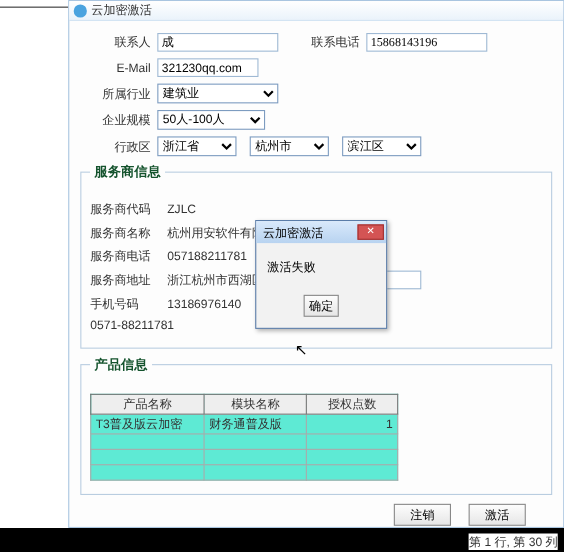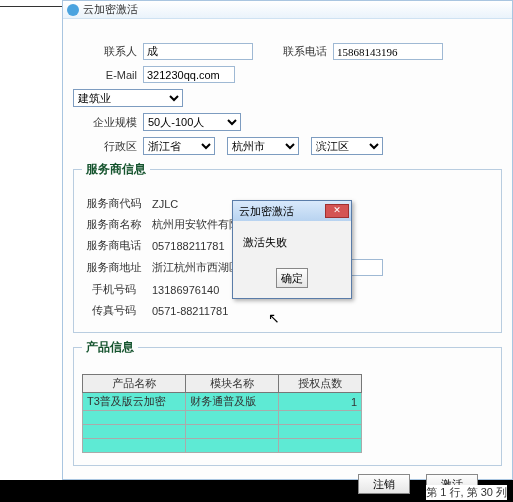--- a/index.html
+++ b/index.html
@@ -1,30 +1,30 @@
 <!DOCTYPE html>
 <html><head>
 <meta charset="utf-8">
 <style>
 *{box-sizing:border-box;margin:0;padding:0;font-family:"Microsoft YaHei","SimSun",sans-serif}
 body{background:#000;width:513px;height:502px;overflow:hidden;position:relative}
 .whitebg{background:#fff;position:absolute;left:0;top:0;width:513px;height:480px}
 .innerbox{position:absolute;left:62px;top:0;width:451px;height:480px;border:1px solid #a9c5e0;background:#fdfdfd}
 .winbar{height:18px;background:linear-gradient(#fff,#eaf3fb);border-bottom:1px solid #cfe2f2;display:flex;align-items:center;padding-left:4px;font-size:11px;color:#333}
 .winbar .ico{width:12px;height:12px;border-radius:50%;background:#4aa3df;margin-right:4px;display:inline-block}
-.form{padding:24px 10px 0 10px;font-size:11px;color:#333}
+.form{padding:11px 10px 0 10px;font-size:11px;color:#333}
 .row{display:flex;align-items:center;margin-bottom:6px}
 .lbl{width:70px;text-align:right;padding-right:6px;white-space:nowrap}
 .inp{border:1px solid #9fb9d4;height:17px;padding:0 3px;font-size:11px;background:#fff}
 .sel{border:1px solid #7d9cc0;height:18px;font-size:11px;background:#fff}
 .lbl2{padding:0 6px 0 30px;white-space:nowrap}
 fieldset{border:1px solid #b9cde0;margin:6px 0 0 0;padding:18px 8px 8px 8px;position:relative}
 legend{font-size:12px;font-weight:bold;color:#14532d;padding:0 4px}
 .frow{display:flex;align-items:center;margin-bottom:6px}
-.flbl{width:70px;text-align:center;padding-right:6px}
+.flbl{width:70px;text-align:left;padding-right:6px}
 .fval{font-size:11px}
 .btn{border:1px solid #888;background:linear-gradient(#fdfdfd,#e6e6e6);font-size:11px;height:20px;padding:0 14px;cursor:pointer}
 .btnrow{display:flex;justify-content:flex-end;gap:16px;padding:8px 24px 0 0}
 .table{border:1px solid #777;width:280px;font-size:11px;border-collapse:collapse;background:#5eead4}
 .table th{border:1px solid #777;background:#eee;padding:1px 4px;font-weight:normal;text-align:center}
 .table td{border:1px solid #aaa;padding:1px 4px;height:14px}
 .status{position:absolute;right:6px;bottom:2px;font-size:11px;color:#333;background:#fff}
 .dialog{position:absolute;left:232px;top:200px;width:120px;border:1px solid #5a7ca8;background:#f2f2f2;box-shadow:2px 2px 4px rgba(0,0,0,.3);z-index:10}
 .dlgbar{height:20px;background:linear-gradient(#d9e9fb,#b8d3f0);display:flex;align-items:center;justify-content:space-between;padding:0 2px 0 6px;font-size:11px}
 .dlgclose{width:24px;height:14px;background:#d45454;border:1px solid #a03030;color:#fff;font-size:9px;text-align:center;line-height:11px;cursor:pointer}
@@ -49,20 +49,21 @@
         <span class="lbl">联系人</span>
         <input class="inp" style="width: 110px;" value="成">
         <span class="lbl2">联系电话</span>
         <input class="inp" style="width: 110px; font-family: Liberation Serif, serif;" value="15868143196">
       </div>
       <div class="row">
         <span class="lbl">E-Mail</span>
         <input class="inp" style="width: 92px;" value="321230qq.com">
       </div>
       <div class="row">
+        <span class="lbl">所属行业</span>
         <select class="sel" style="width:110px"><option>建筑业</option></select>
       </div>
       <div class="row">
         <span class="lbl">企业规模</span>
         <select class="sel" style="width:98px"><option>50人-100人</option></select>
       </div>
       <div class="row">
         <span class="lbl">行政区</span>
         <select class="sel" style="width:72px"><option>浙江省</option></select>
         <span style="width:12px"></span>
@@ -88,21 +89,20 @@
         <div class="frow">
             <span class="flbl">服务商地址</span>
             <span class="fval">浙江杭州市西湖区文一西</span>
             <input class="inp" style="width: 60px; margin-left: 50px;">
           </div>
         <div class="frow">
             <span class="flbl">手机号码</span>
             <span class="fval">13186976140</span>
           </div>
         <div class="frow">
-            <span class="flbl">传真号码</span>
             <span class="fval">0571-88211781</span>
           </div>
       </fieldset>
 
       <fieldset style="padding-bottom:12px">
         <legend>产品信息</legend>
         <table class="table">
           <tbody>
               <tr>
             <th style="width:100px">产品名称</th>

